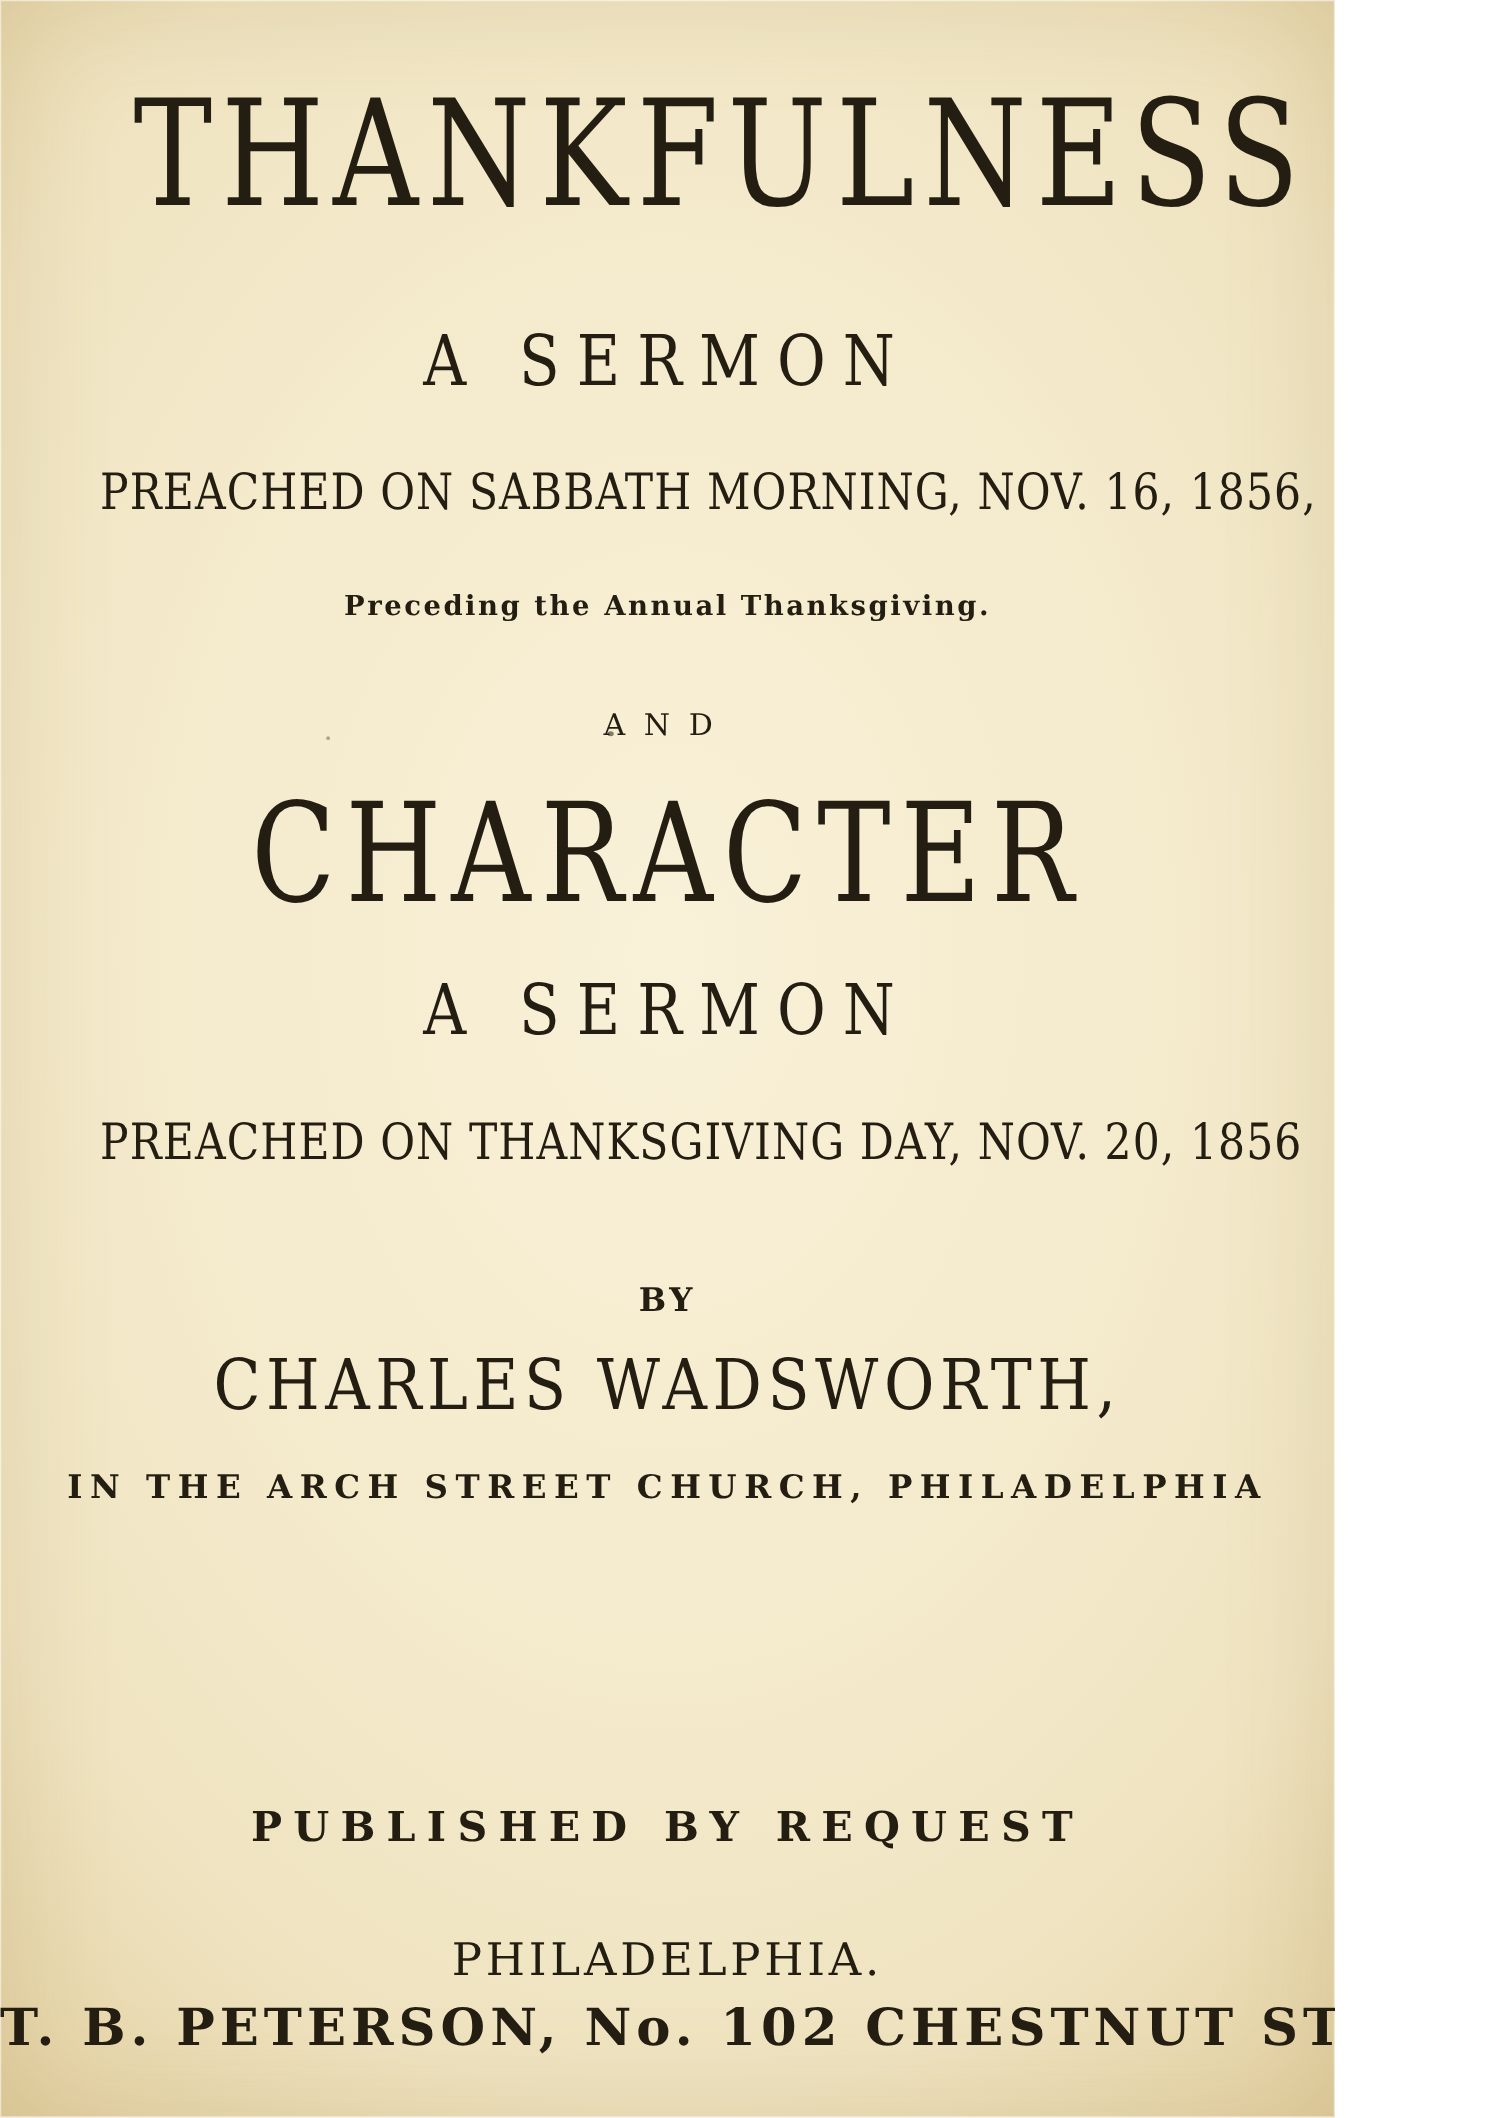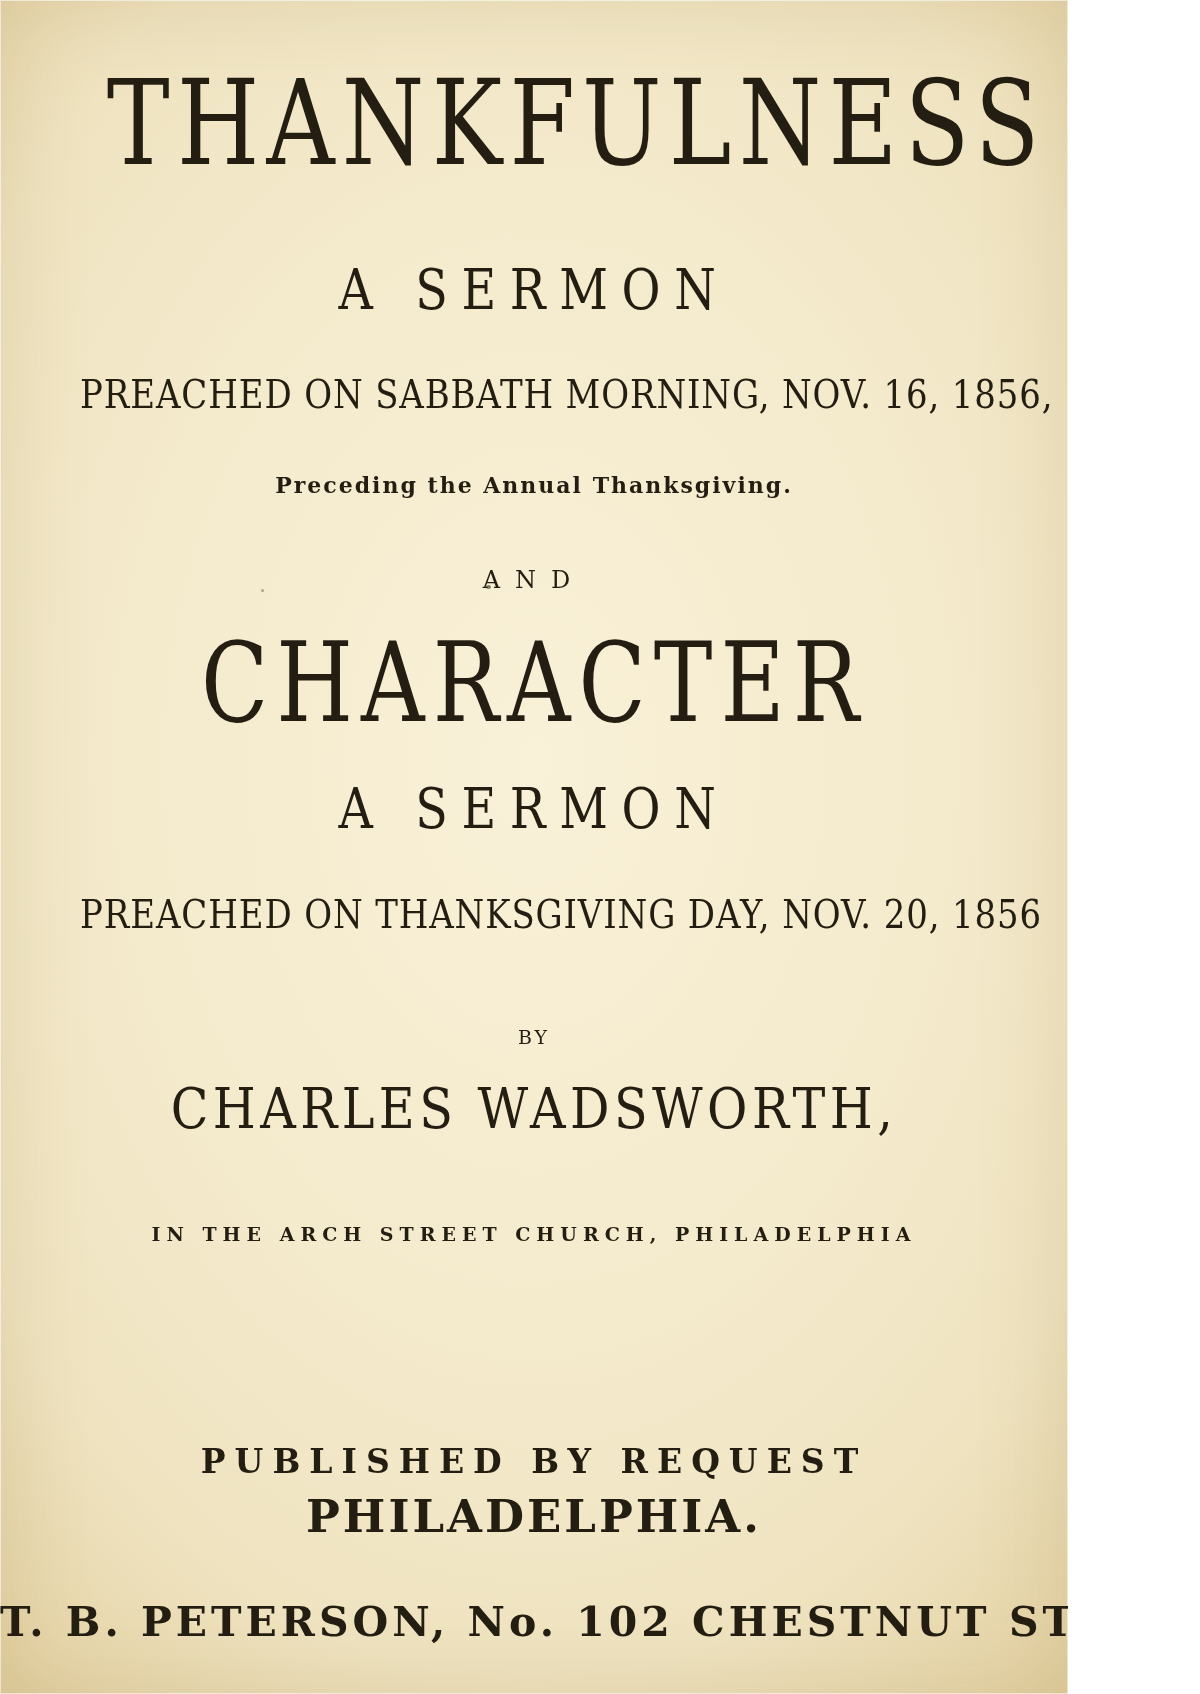--- a/index.html
+++ b/index.html
@@ -40,24 +40,24 @@
   .l-title1   {top:64px;  font-size:118px; letter-spacing:9px;  transform:scaleX(0.80);}
   .l-sermon1  {top:262px; font-size:56px;  letter-spacing:16px; transform:scaleX(0.85);}
   .l-preached1{top:374px; font-size:40px;  letter-spacing:1px;  transform:scaleX(0.85);}
   .l-title2   {top:628px; font-size:110px; letter-spacing:10px; transform:scaleX(0.80);}
   .l-sermon2  {top:781px; font-size:56px;  letter-spacing:16px; transform:scaleX(0.85);}
   .l-preached2{top:894px; font-size:40px;  letter-spacing:1px;  transform:scaleX(0.85);}
   .l-author   {top:1081px;font-size:56px;  letter-spacing:5px;  transform:scaleX(0.88);}
   
   .l-preceding{top:474px; font-size:22px;  font-weight:bold; letter-spacing:2px;}
   .l-and      {top:568px; font-size:24px;  font-weight:normal; letter-spacing:15px;}
-  .l-by       {top:1028px;font-size:19px;  font-weight:normal; letter-spacing:3px;}
-  .l-church   {top:1225px;font-size:19px;  font-weight:bold; letter-spacing:6px;}
+  .l-by       {top:1028px;font-size:26px;  font-weight:bold; letter-spacing:3px;}
+  .l-church   {top:1177px;font-size:26px;  font-weight:bold; letter-spacing:6px;}
   .l-published{top:1406px;font-size:33px;  font-weight:bold; letter-spacing:9px;margin-top:39px;}
-  .l-city     {top:1494px;font-size:45px;  font-weight:bold; letter-spacing:3px;}
+  .l-city     {top:1551px;font-size:36px;  font-weight:normal; letter-spacing:3px;}
   .l-publisher{top:1602px;font-size:41px;  font-weight:bold; letter-spacing:4px;}
   
   .speck{
     position:absolute;
     background:var(--ink);
     border-radius:50%;
     opacity:0.55;
   }
   .speck-1{left:486px;top:585px;width:5px;height:4px;}
   .speck-2{left:261px;top:589px;width:3px;height:3px;opacity:0.35;}

